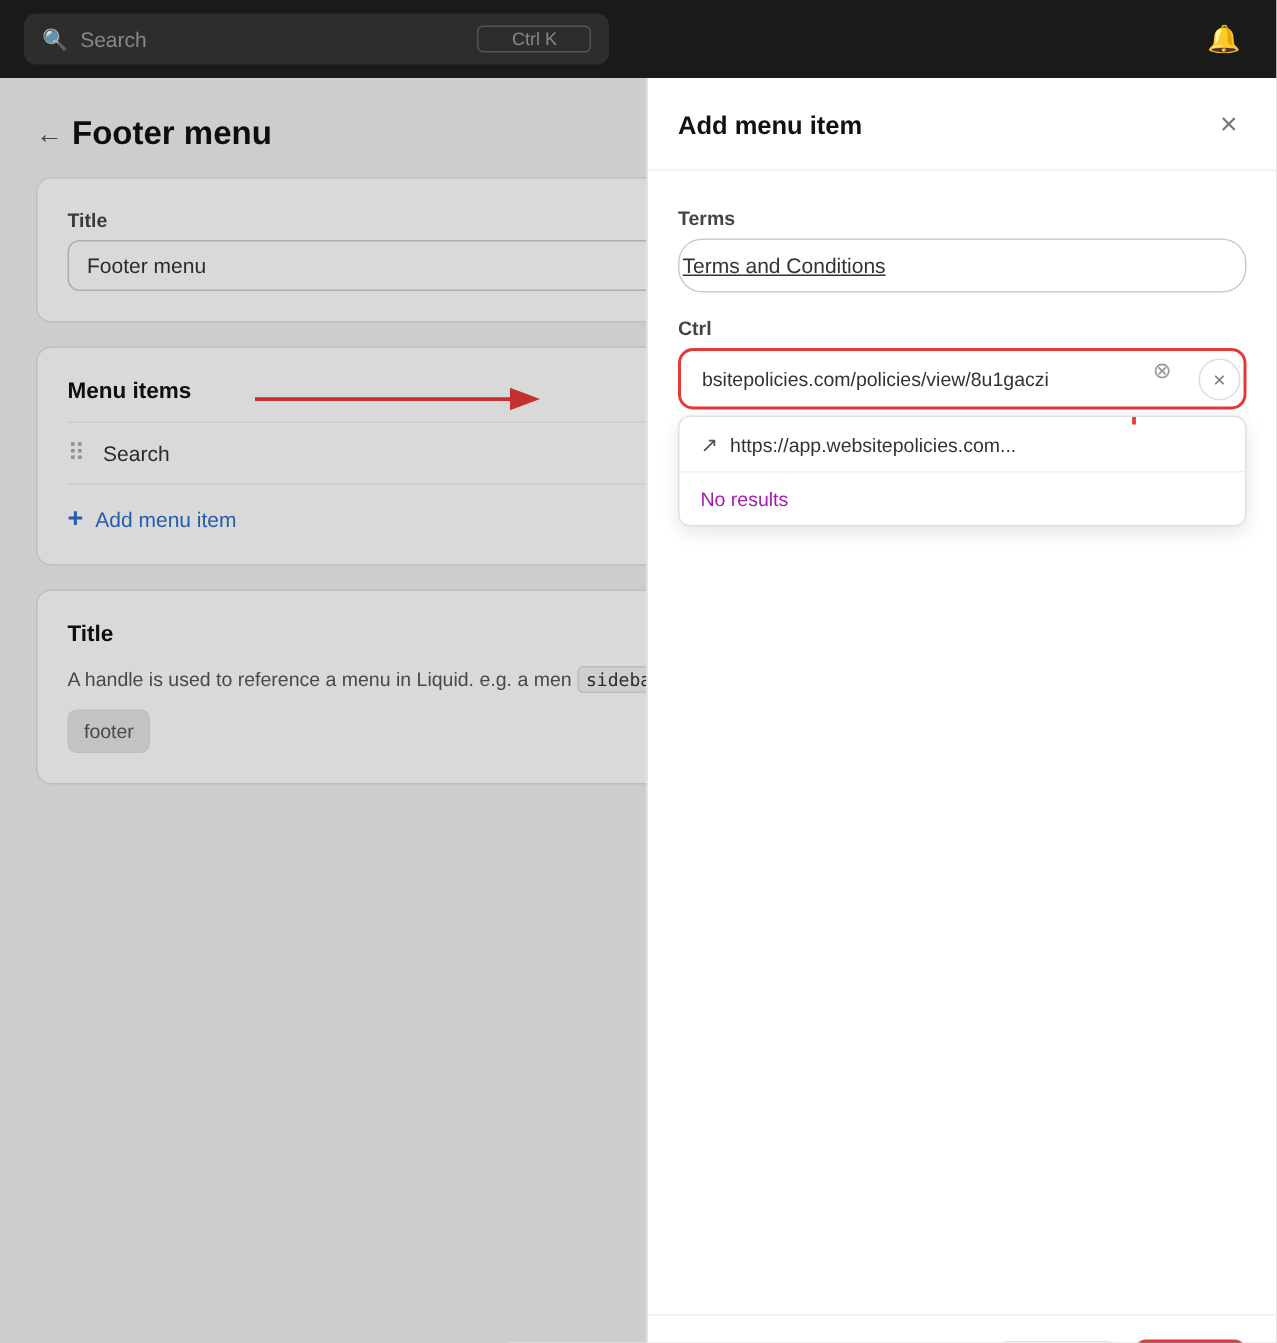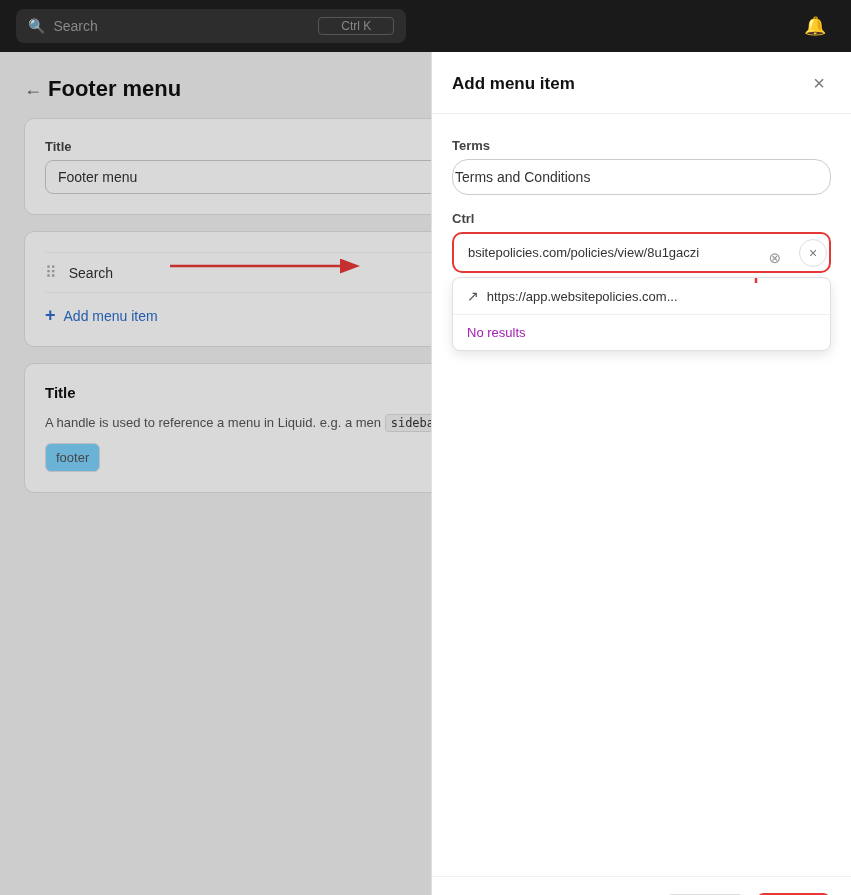--- a/index.html
+++ b/index.html
@@ -158,21 +158,21 @@
       font-family: monospace;
       font-size: 12px;
       padding: 1px 5px;
       color: #333;
     }
     .learn-more { color: #2c6ecb; text-decoration: none; font-size: 13px; }
     .handle-value {
       display: inline-block;
       font-size: 13px;
       color: #555;
-      background: #7dd3fc;
+      background: #e5e5e5;
       border: 1px solid #e0e0e0;
       border-radius: 6px;
       padding: 6px 10px;
     }
 
     
     .modal-overlay {
       position: absolute;
       top: 0; left: 0; right: 0; bottom: 0;
       background: rgba(0,0,0,0.15);
@@ -225,26 +225,27 @@
 
     .field-input {
       width: 100%;
       border: 1px solid #ccc;
       border-radius: 16px;
       padding: 9px 2px;
       font-size: 14px;
       color: #333;
       outline: none;
       margin-bottom: 16px;
+      text-decoration: underline;
     }
 
     .url-input-wrapper {
       position: relative;
       display: flex;
-      align-items: flex-end;
+      align-items: flex-start;
       border: 2px solid #2c6ecb;
       border-radius: 8px;
       background: #fff;
       padding: 0 6px 0 12px;
     }
     .url-input-inner {
       flex: 1;
       border: none;
       outline: none;
       font-size: 13px;
@@ -373,20 +374,21 @@
     <span class="back-arrow">←</span>
     <span class="page-title">Footer menu</span>
   </a>
 
   <div class="card">
     <div class="card-label">Title</div>
     <input class="input-field" type="text" value="Footer menu" style="">
   </div>
 
   <div class="card">
+    <div class="section-title">Menu items</div>
     <div class="menu-item-row">
       <span class="drag-handle">⠿</span>
       <span class="menu-item-label">Search</span>
     </div>
     <div class="add-item-row">
       <span class="plus-icon">+</span>
       <span class="add-item-text">Add menu item</span>
     </div>
   </div>
 

